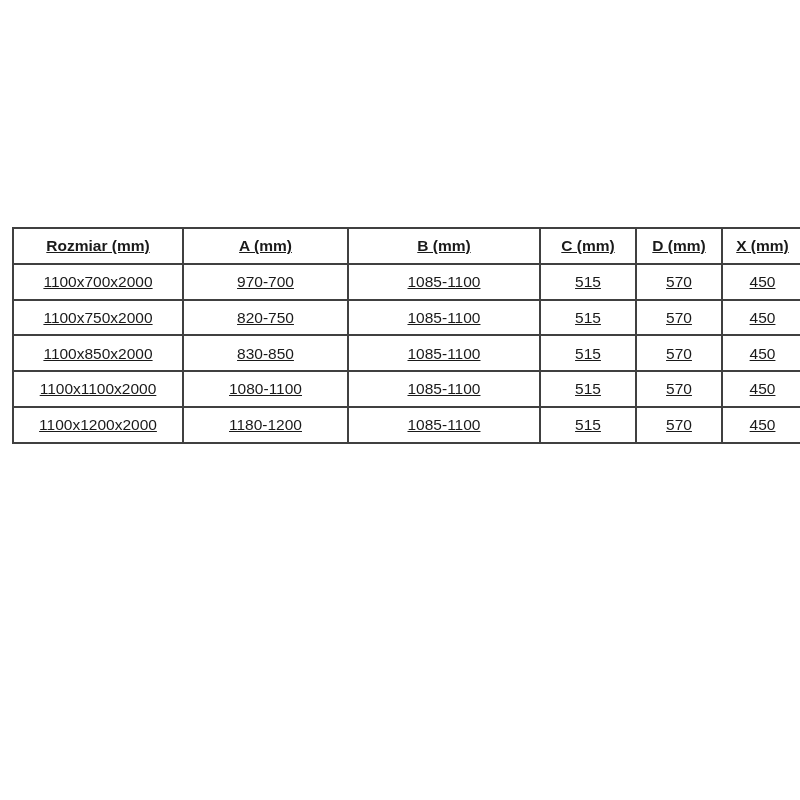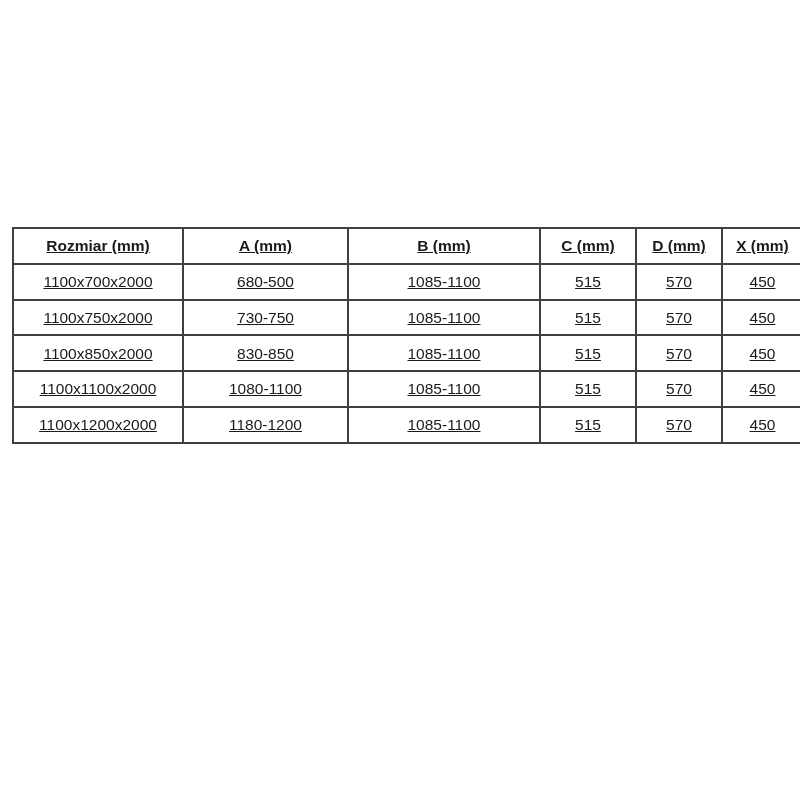--- a/index.html
+++ b/index.html
@@ -68,29 +68,29 @@
           <th>A (mm)</th>
           <th>B (mm)</th>
           <th>C (mm)</th>
           <th>D (mm)</th>
           <th>X (mm)</th>
         </tr>
     </thead>
     <tbody>
         <tr>
           <td>1100x700x2000</td>
-          <td>680-500</td>
+          <td>970-700</td>
           <td>1085-1100</td>
           <td>515</td>
           <td>570</td>
           <td>450</td>
         </tr>
         <tr>
           <td>1100x750x2000</td>
-          <td>730-750</td>
+          <td>820-750</td>
           <td>1085-1100</td>
           <td>515</td>
           <td>570</td>
           <td>450</td>
         </tr>
         <tr>
           <td>1100x850x2000</td>
           <td>830-850</td>
           <td>1085-1100</td>
           <td>515</td>

